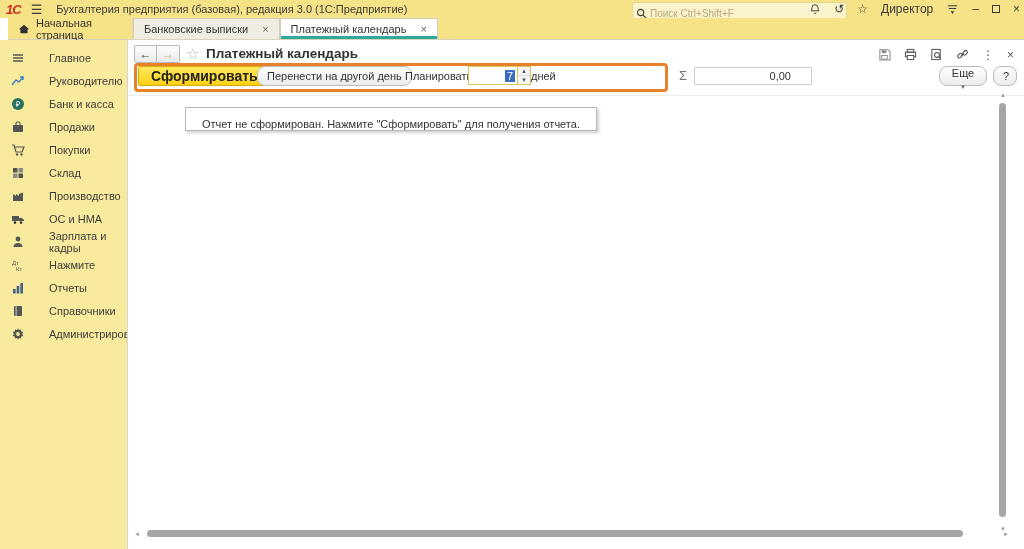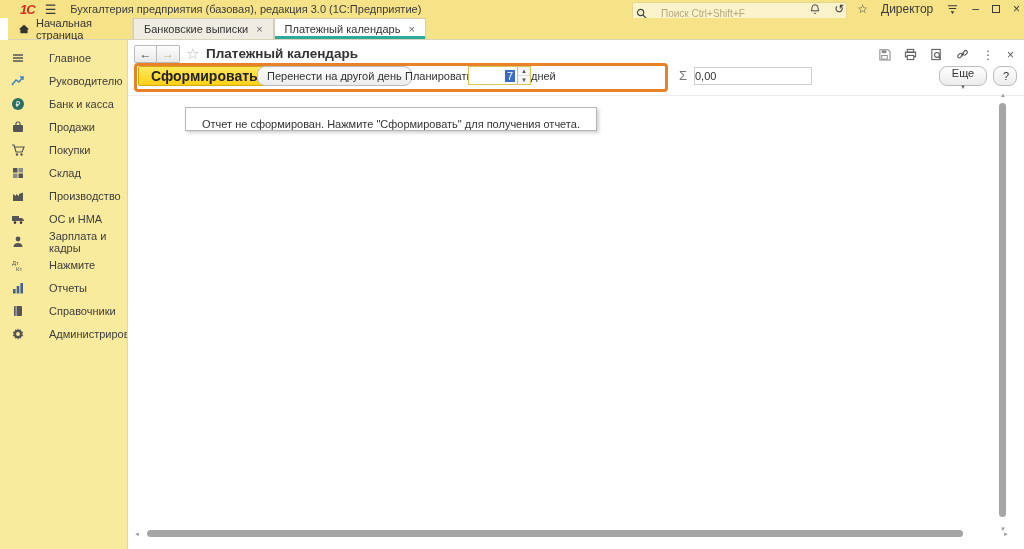--- a/index.html
+++ b/index.html
@@ -4,46 +4,46 @@
 <style>
   * { box-sizing: border-box; margin: 0; padding: 0; }
   html,body { width:1024px; height:549px; }
   body {
     font-family: "Liberation Sans", sans-serif;
     font-size: 11px; color:#333; background:#fff; position:relative; overflow:hidden;
   }
   
   .titlebar {
     position:absolute; left:0; top:0; width:1024px; height:18px;
-    background:#f6e388; display:flex; align-items:center; padding:0 20px;
+    background:#f6e388; display:flex; align-items:center; padding:0 6px;
   }
   .logo-1c { color:#cf2e1f; font-weight:bold; font-style:italic; font-size:13px; margin-right:10px; letter-spacing:-1px;}
   .hamburger { font-size:13px; color:#3a3a3a; margin-right:14px; cursor:pointer;}
   .app-title { color:#3a3a3a; }
   .tb-search {
     position:absolute; left:632px; top:2px; width:215px; height:22px;
     background:#fbf3cb; border:1px solid #e6d78d; border-radius:2px;
-    display:flex; align-items:center; padding:0 3px;gap:11px;
+    display:flex; align-items:center; padding:0 3px;
   }
   .tb-search input {
     border:none; background:transparent; outline:none; font-family:inherit;
     font-size:10px; color:#555; width:100%;
   }
   .tb-search input::placeholder { color:#b4a87c; }
   .tb-icons { position:absolute; right:4px; top:0; height:18px; display:flex; align-items:center; gap:13px; }
   .tb-ic { color:#3a3a3a; font-size:12px; line-height:1; cursor:pointer; display:flex; align-items:center;}
   .tb-user { font-size:12px; color:#3a3a3a; cursor:pointer;}
   .win-restore { width:8px; height:8px; border:1px solid #3a3a3a; display:inline-block; }
   
   .tabbar {
     position:absolute; left:0; top:18px; width:1024px; height:22px;
     background:#f6e388; border-bottom:1px solid #d9d3bb; display:flex; align-items:stretch;margin-left:8px;
   }
   .home-tab { display:flex; align-items:center; gap:6px; padding:0 10px; width:125px; border-right:1px solid #e2d9a8; cursor:pointer;}
-  .tab { display:flex; align-items:center; gap:6px; padding:0 10px; cursor:pointer; position:relative; }
+  .tab { display:flex; align-items:center; gap:12px; padding:0 10px; cursor:pointer; position:relative; }
   .tab.inactive { background:#efede2; border:1px solid #d2cdb8; border-bottom:none; }
   .tab.active { background:#fff; border:1px solid #d2cdb8; border-bottom:none; }
   .tab.active::after { content:""; position:absolute; left:0; right:0; bottom:0; height:3px; background:#2fa99b; }
   .tab-close { color:#666; font-size:11px; margin-left:2px; cursor:pointer;}
   
   .sidebar { position:absolute; left:0; top:40px; width:127px; height:509px; background:#f9eb9e; }
   .side-item { display:flex; align-items:center; gap:24px; height:23px; padding-left:10px; cursor:pointer; color:#3c3c3c; }
   .side-item .icon { width:15px; height:15px; flex:0 0 15px; display:flex; align-items:center; justify-content:center;}
   .side-item .icon svg { width:14px; height:14px; }
   .sidebar-nav { padding-top:6px; }
@@ -85,21 +85,21 @@
     display:flex; align-items:center; justify-content:flex-end; padding-right:2px; cursor:text;
   }
   .plan-sel { background:#3a6cc3; color:#fff; padding:0 2px; }
   .spinner { width:13px; height:19px; border:1px solid #d9c455; border-left:none; display:flex; flex-direction:column; }
   .spin { flex:1; display:flex; align-items:center; justify-content:center; font-size:6px; color:#555; cursor:pointer; background:#f6f6f6;}
   .spin.up { border-bottom:1px solid #ddd; }
   .plan-units { position:absolute; left:403px; top:4px; color:#333; }
   .sigma { position:absolute; left:551px; top:2px; font-size:13px; color:#777; }
   .sum-field {
     position:absolute; left:566px; top:1px; width:118px; height:18px; border:1px solid #cfcfcf;
-    display:flex; align-items:center; padding-right:0; color:#333; background:#fff; cursor:text;
+    display:flex; align-items:center; justify-content:flex-end; padding-right:20px; color:#333; background:#fff; cursor:text;
   }
   .btn-more { position:absolute; left:811px; top:0; width:48px; }
   .btn-help { position:absolute; left:865px; top:0; width:24px; }
   .toolsep { position:absolute; left:0; top:55px; width:100%; height:1px; background:#ececec; }
   
   .msgbox {
     position:absolute; left:20px; top:67px; height:24px; background:#fff;
     border:1px solid #b6b6b6; box-shadow:2px 2px 3px rgba(0,0,0,.18);
     display:flex; align-items:flex-end; padding:0 16px; color:#333;margin-left:37px;
   }

